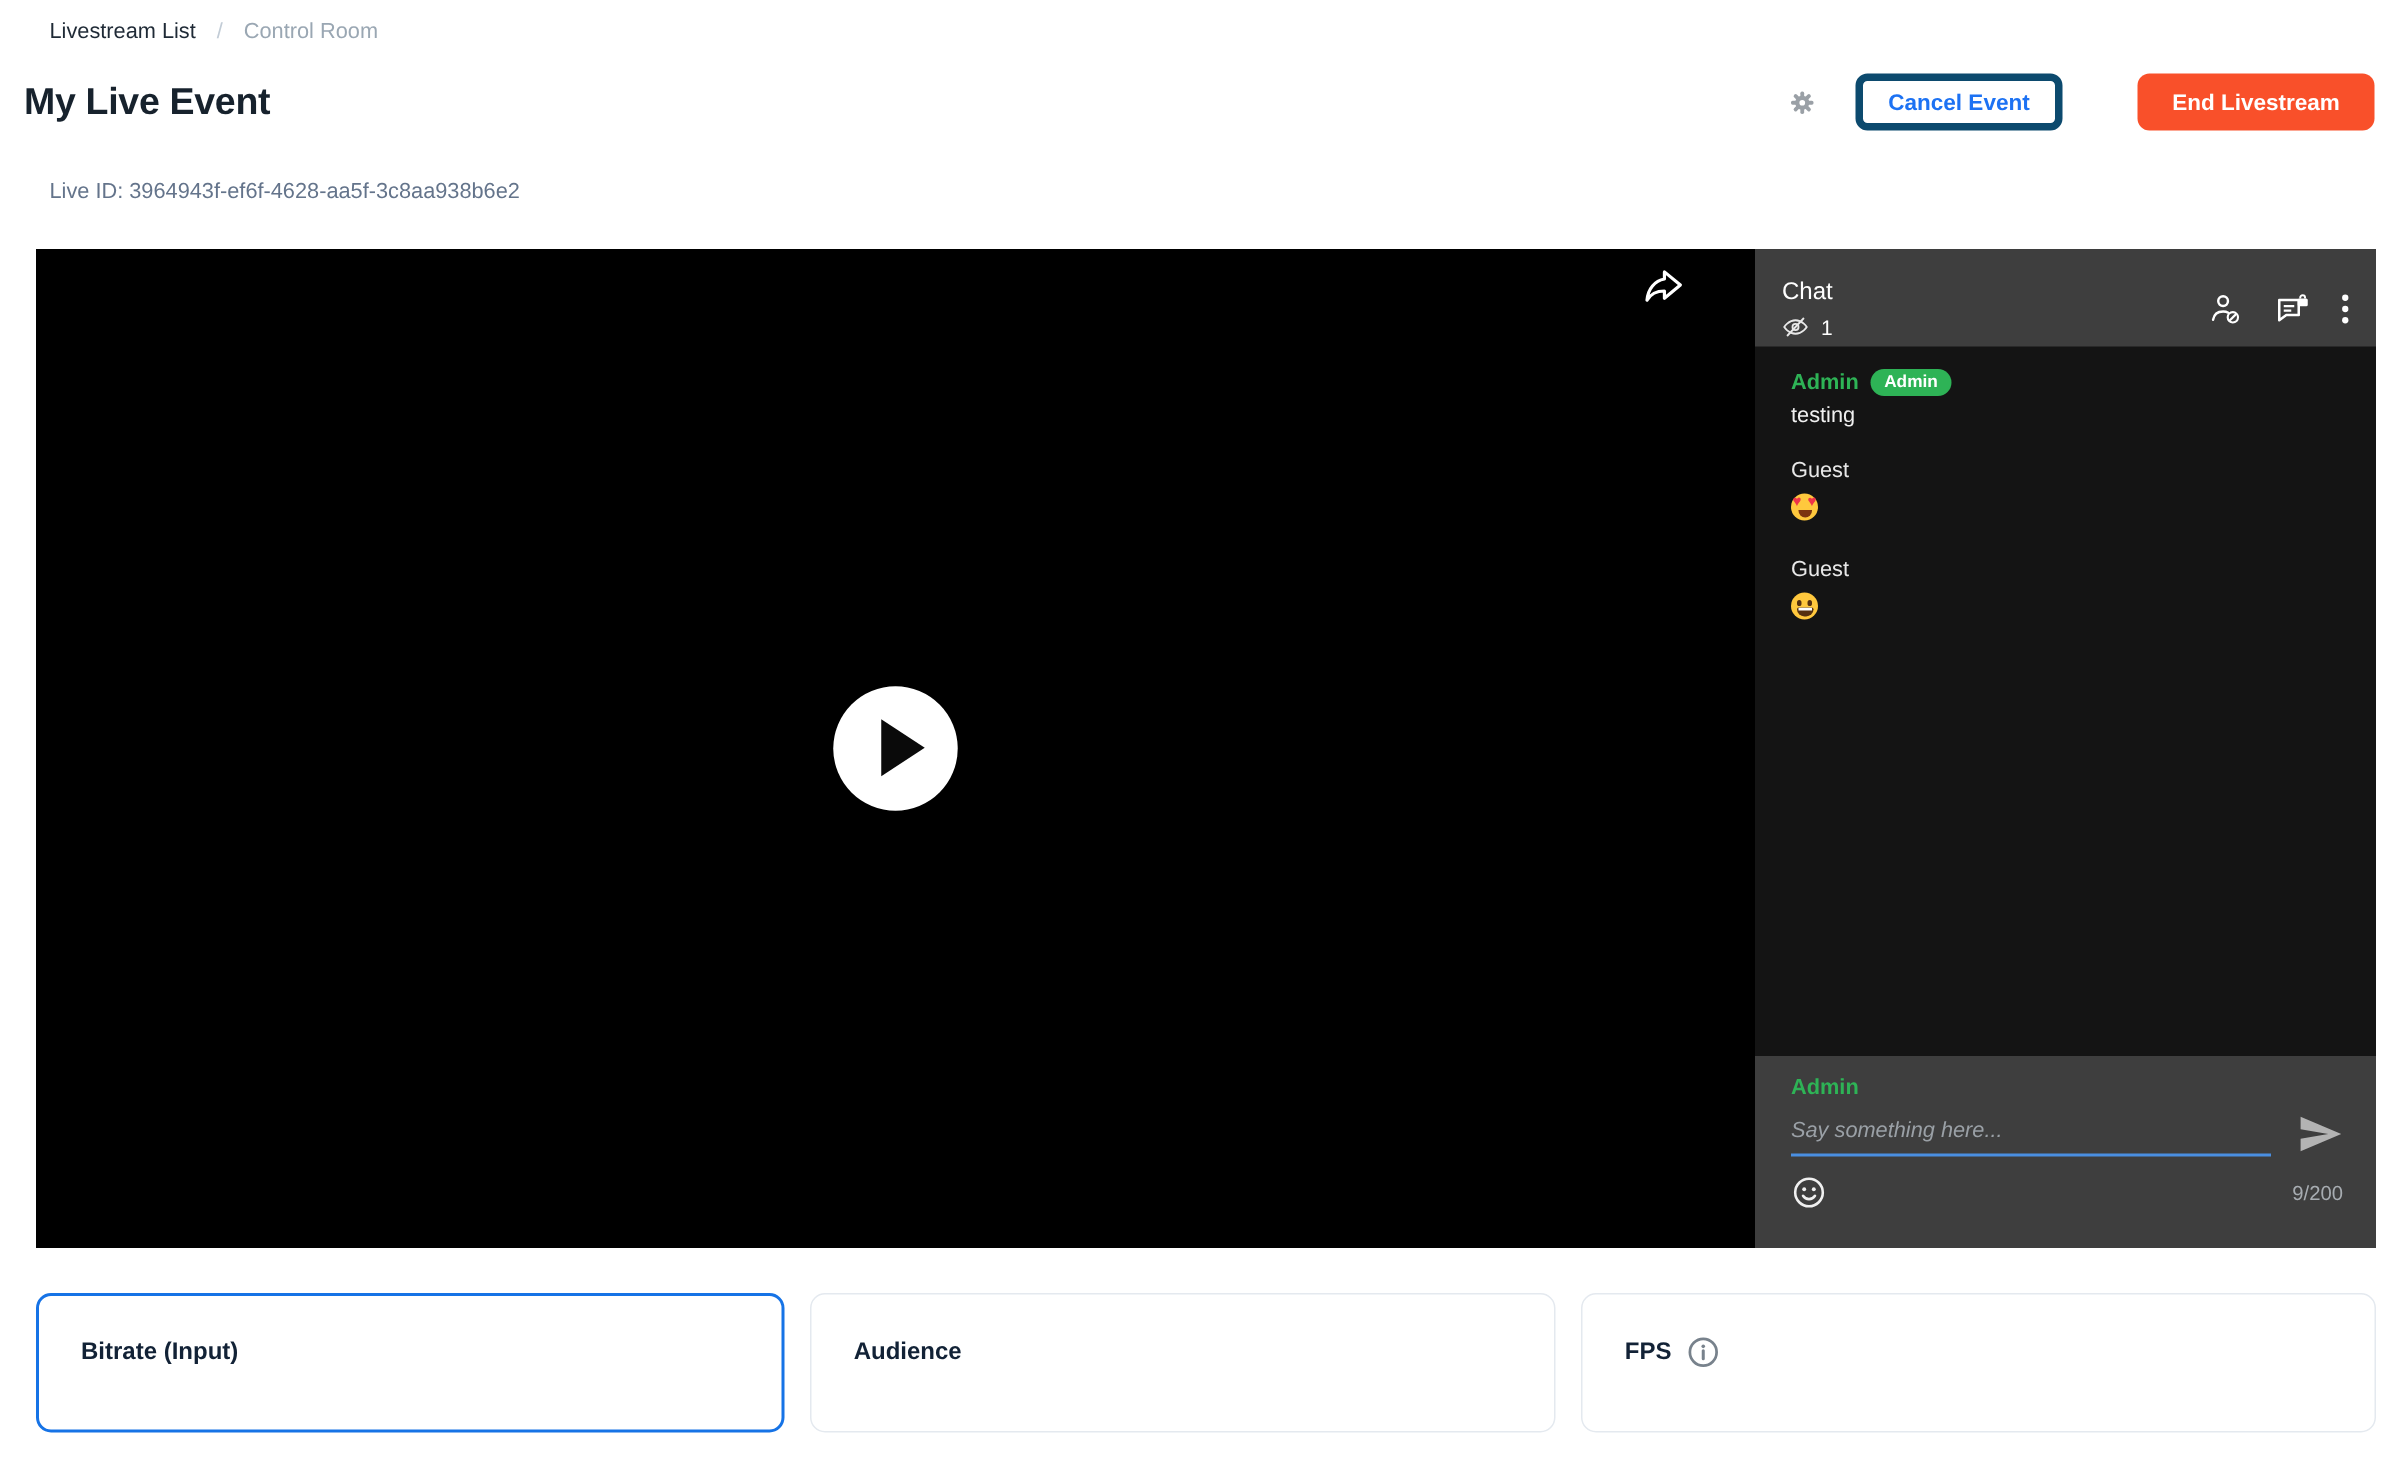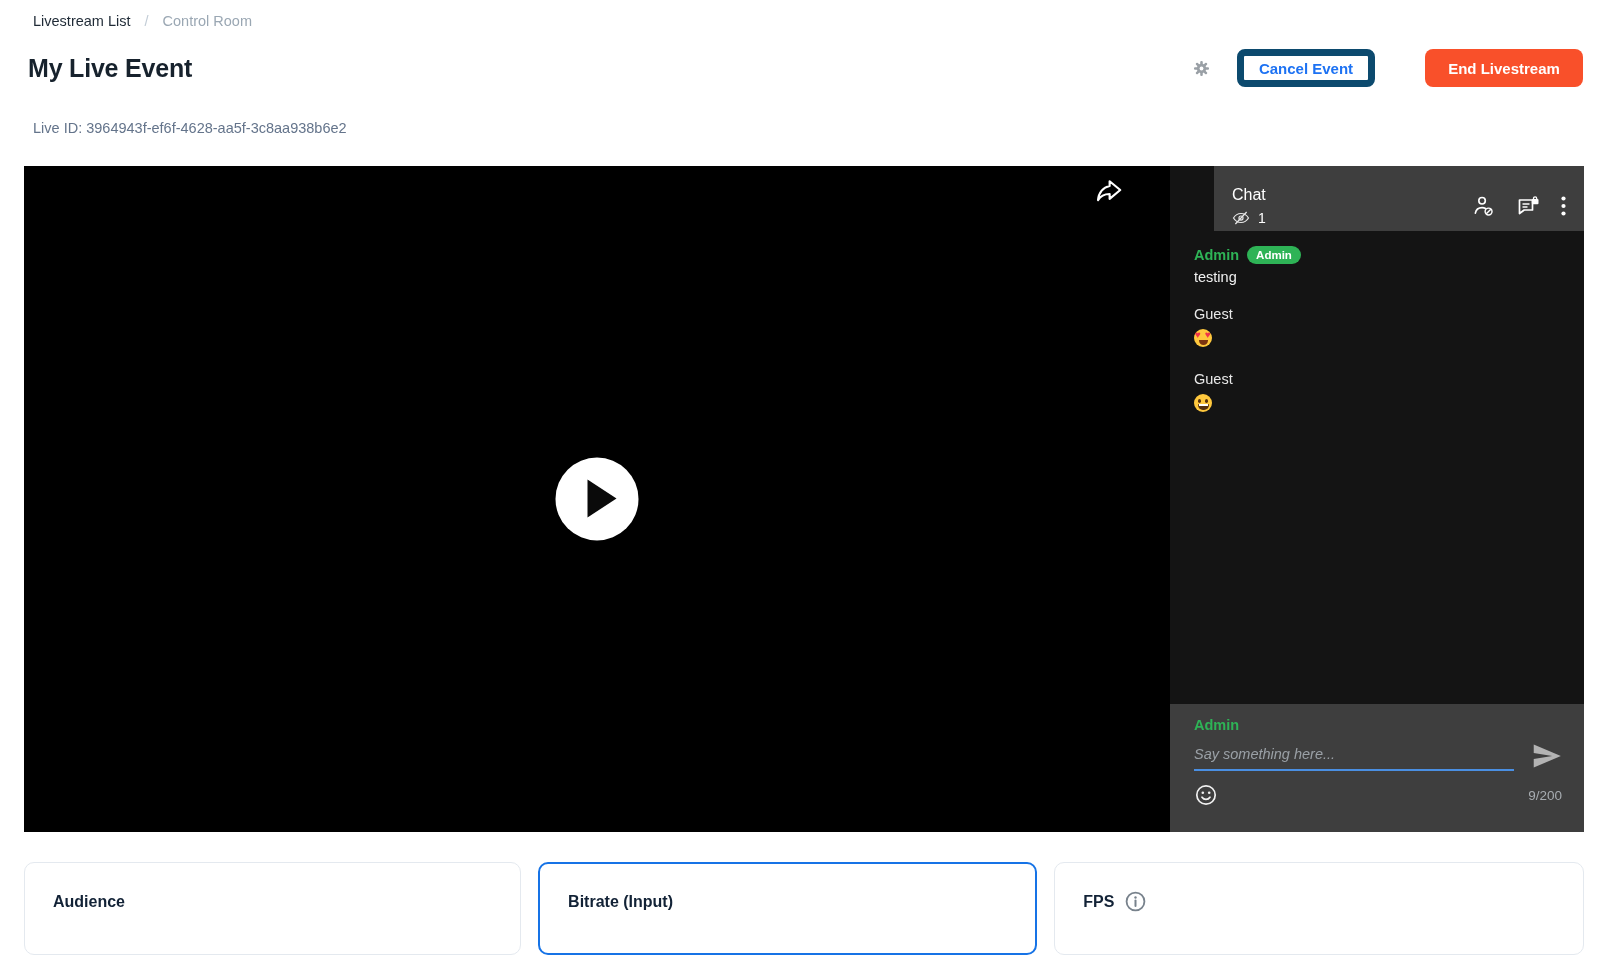--- a/index.html
+++ b/index.html
@@ -6,42 +6,42 @@
   html,body { width:1600px; height:974px; background:#ffffff;
     font-family:"Liberation Sans","DejaVu Sans",sans-serif; overflow:hidden; }
   .page { position:relative; width:1600px; height:974px; background:#fff; }
 
   
   .breadcrumb { position:absolute; left:33px; top:13px; font-size:14.5px; display:flex; gap:14px; align-items:center; }
   .bc-link { color:#1f2a36; }
   .bc-sep { color:#c2ccd6; }
   .bc-current { color:#9aa7b3; }
 
-  .page-title { position:absolute; left:28px; top:54px; font-size:25px; font-weight:700; color:#17222d; letter-spacing:-0.2px; }
+  .page-title { position:absolute; left:16px; top:54px; font-size:25px; font-weight:700; color:#17222d; letter-spacing:-0.2px; }
 
   .actions { position:absolute; top:49px; right:17px; display:flex; align-items:center; gap:10px; }
   .gear-btn { width:24px; height:24px; margin-right:14px; display:flex; align-items:center; justify-content:center; cursor:pointer; }
   .btn { height:38px; border-radius:8px; font-size:15px; font-weight:700; display:flex; align-items:center; justify-content:center; cursor:pointer; }
-  .btn-cancel { width:138px; background:#ffffff; border:7px solid #0c4a6e; color:#1d72f3; }
+  .btn-cancel { width:138px; background:#ffffff; border:5px solid #0c4a6e; color:#1d72f3; }
   .btn-end { width:158px; background:#f9502a; border:none; color:#ffffff;margin-left:40px; }
 
   .live-id { position:absolute; left:33px; top:120px; font-size:14.5px; color:#64748b; }
 
   
   .player { position:absolute; left:24px; top:166px; width:1560px; height:666px; display:flex; }
   .video { flex:1; background:#000; position:relative; }
   .share-btn { position:absolute; top:10px; right:46px; width:30px; height:30px; cursor:pointer; }
   .play-btn { position:absolute; left:50%; top:50%; transform:translate(-50%,-50%);
     width:83px; height:83px; border-radius:50%; background:#ffffff; cursor:pointer; }
   .play-tri { position:absolute; left:32px; top:22px; width:0; height:0;
     border-top:19px solid transparent; border-bottom:19px solid transparent; border-left:29px solid #0a0a0a; }
 
   
   .chat { width:414px; display:flex; flex-direction:column; background:#141414; }
-  .chat-header { height:65px; background:#3e3e3e; display:flex; align-items:center; justify-content:space-between; padding:15px 18px 0 18px;margin-left:44px; }
+  .chat-header { height:65px; background:#3e3e3e; display:flex; align-items:center; justify-content:space-between; padding:15px 18px 0 18px; }
   .chat-title { color:#ffffff; font-size:16px; }
   .chat-viewers { display:flex; align-items:center; gap:8px; margin-top:5px; color:#ffffff; font-size:14px; }
   .chat-header-icons { display:flex; align-items:center; gap:21px; }
   .hicon { cursor:pointer; display:flex; align-items:center; }
 
   .chat-body { flex:1; padding:13px 24px; overflow:hidden; }
   .msg { margin-bottom:15px; }
   .msg-name-row { display:flex; align-items:center; gap:8px; line-height:22px; }
   .msg-name { font-size:14.5px; color:#e8e8e8; }
   .msg-name.admin { color:#2eb356; font-weight:700; }
@@ -222,25 +222,25 @@
             </svg>
           </span>
           <span class="char-counter">9/200</span>
         </div>
       </div>
 
     </div>
   </div>
 
   <div class="cards">
+    <div class="card selected">
+      <div class="card-title">Bitrate (Input)</div>
+    </div>
     <div class="card">
       <div class="card-title">Audience</div>
-    </div>
-    <div class="card selected">
-      <div class="card-title">Bitrate (Input)</div>
     </div>
     <div class="card wide">
       <div class="card-title">
         <span>FPS</span>
         <span style="display:flex;">
           <svg width="23" height="23" viewBox="0 0 24 24">
             <circle cx="12" cy="12" r="9.3" fill="none" stroke="#78828c" stroke-width="1.9"></circle>
             <circle cx="12" cy="7.9" r="1.25" fill="#78828c"></circle>
             <line x1="12" y1="11" x2="12" y2="16.6" stroke="#78828c" stroke-width="2.1" stroke-linecap="round"></line>
           </svg>

